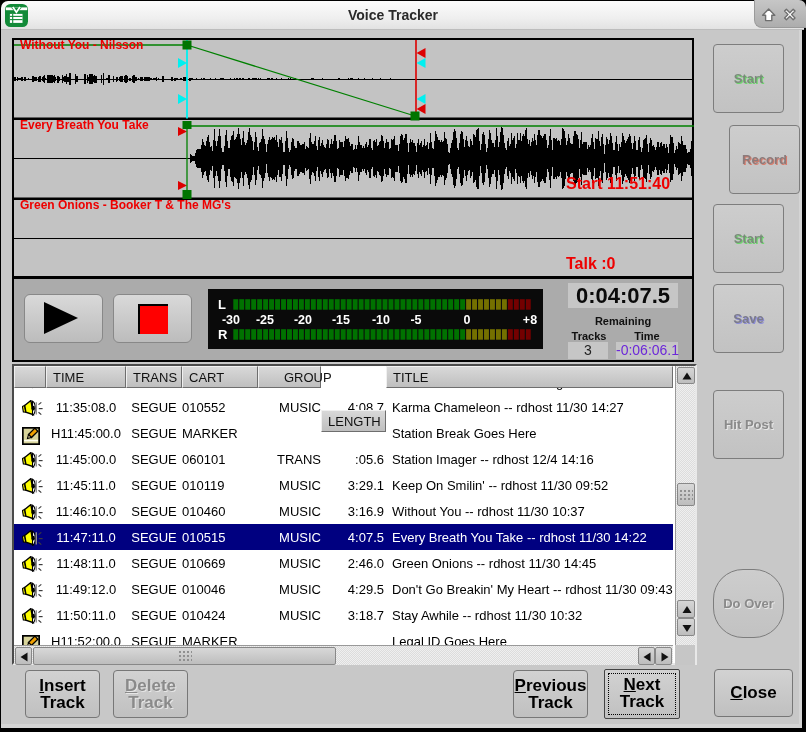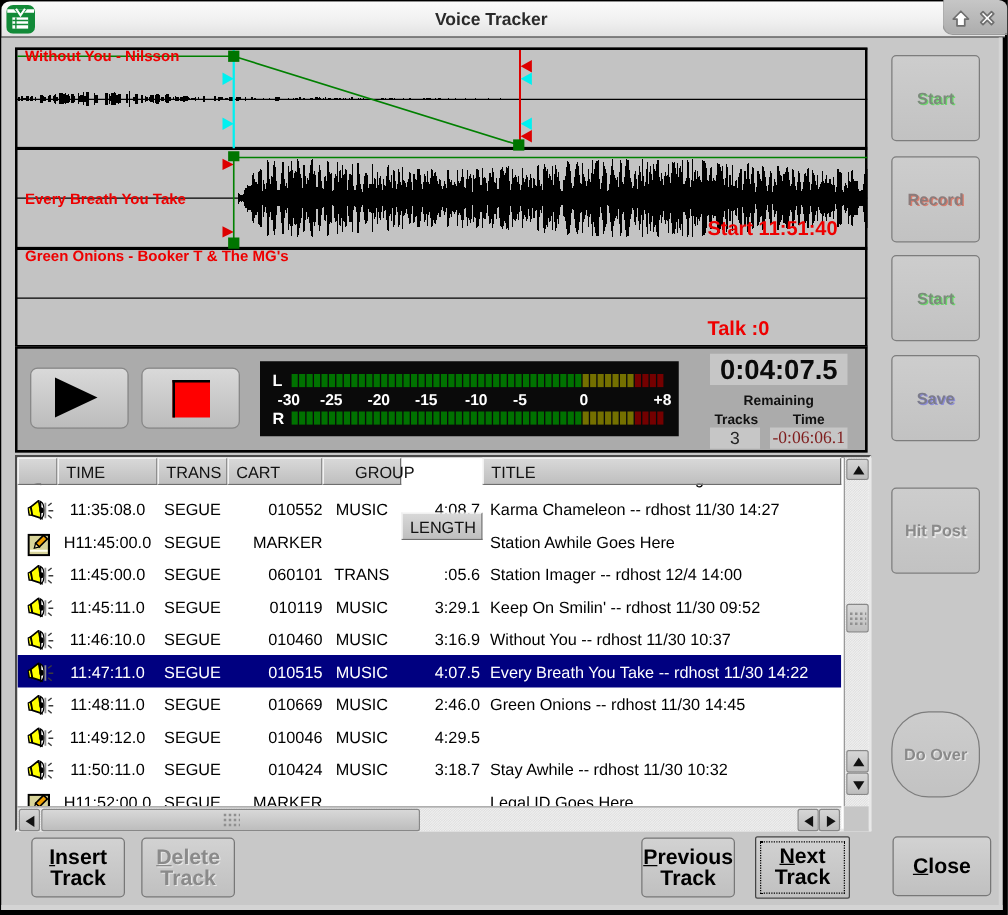--- a/index.html
+++ b/index.html
@@ -15,42 +15,42 @@
 #ctrlstrip { position:absolute; left:12px; top:277px; width:682px; height:85px; background:#ababab; border:2px solid #000; }
 .rtitle { position:absolute; color:#ee0000; font-weight:bold; font-size:12px; }
 .rsmall { position:absolute; color:#ee0000; font-weight:bold; font-size:16px; }
 
 .tbtn { position:absolute; width:79px; height:49px; background:linear-gradient(#d9d9d9,#bcbcbc); border:1px solid #888;
   border-radius:6px; }
 
 .sbtn { position:absolute; left:713px; width:71px; height:69px; background:linear-gradient(#cdcdcd,#c2c2c2); border:1px solid #7d7d7d; border-radius:4px;
   display:flex; align-items:center; justify-content:center; font-weight:bold; font-size:13px; color:#858585; }
 .shG { color:#7b8b7b; text-shadow:1px 1px 0 #6cd86c; }
-.shR { color:#8b7b7b; text-shadow:1px 1px 0 #d87c6c; }
+.shR { color:#8b7b7b; text-shadow:1px 1px 0 #d87c6c;margin-left:16px; }
 .shB { color:#7b7b8b; text-shadow:1px 1px 0 #8c8cd8; }
 .shW { color:#8a8a8a; text-shadow:1px 1px 0 #e8e8e8; }
 
 .bbtn { position:absolute; width:75px; height:48px; background:linear-gradient(#d2d2d2,#c0c0c0); border:1px solid #777; border-radius:4px;
   text-align:center; font-weight:bold; font-size:17px; color:#000; line-height:17px; padding-top:6px; }
 .bbtn.dis { color:#8a8a8a; text-shadow:1px 1px 0 #e6e6e6; }
 
 .flatbox { position:absolute; background:#c6c6c6; }
 
 #list { position:absolute; left:12px; top:364px; width:685px; height:301px; border-top:2px solid #4a4a4a; border-left:2px solid #4a4a4a;
   border-right:2px solid #e8e8e8; border-bottom:2px solid #e8e8e8; background:#fff; }
 .hcell { position:absolute; top:0; height:22px; background:linear-gradient(#d8d8d8,#bfbfbf);
   border-top:1px solid #f0f0f0; border-left:1px solid #f0f0f0; border-right:1px solid #6e6e6e; border-bottom:1px solid #6e6e6e;
   font-size:13px; color:#111; line-height:21px; padding-left:6px; }
 .row { position:absolute; left:0; width:659px; height:26px; font-size:13px; color:#000; }
 .row div { position:absolute; top:6px; white-space:nowrap; }
 .sel { background:#000080; color:#fff; }
 .cTIME { left:32px; width:80px; text-align:center; }
 .cTRANS { left:112px; width:56px; text-align:center; }
-.cCART { left:168px; width:76px; text-align:right; }
-.cGROUP { left:244px; width:63px; text-align:center; }
+.cCART { left:168px; width:76px; text-align:left; }
+.cGROUP { left:244px; width:63px; text-align:right; }
 .cLEN { left:307px; width:63px; text-align:right; }
 .cTITLE { left:378px; }
 </style></head><body>
 <div id="win">
   <div id="titlebar"></div>
   <div id="tbtab"></div>
   <svg style="position:absolute;left:753px;top:7px" width="50" height="17" viewBox="0 0 50 17">
     <path d="M12.6 13.6 L12.6 8.2 L9.6 8.2 L15.7 2 L21.8 8.2 L18.8 8.2 L18.8 13.6 Z" fill="#fff" stroke="#6f6f6f" stroke-width="1.4" stroke-linejoin="round"></path>
     <path d="M31.6 4.1 L33.4 2.3 L36.8 5.7 L40.2 2.3 L42 4.1 L38.6 7.5 L42 10.9 L40.2 12.7 L36.8 9.3 L33.4 12.7 L31.6 10.9 L35 7.5 Z" fill="#fff" stroke="#6f6f6f" stroke-width="1.4" stroke-linejoin="round"></path>
   </svg>
@@ -243,21 +243,21 @@
     <rect x="398.5" y="73.5" width="9" height="9" fill="#007500"></rect>
 
     <path d="M166 89 L175 93.5 L166 98 Z" fill="#dd0000"></path>
     <path d="M166 143 L175 147.5 L166 152 Z" fill="#dd0000"></path>
     <line x1="175" y1="88" x2="682" y2="88" stroke="#008000" stroke-width="1.3"></line>
     <line x1="175" y1="85" x2="175" y2="158" stroke="#008000" stroke-width="1.3"></line>
     <rect x="170.5" y="83" width="9" height="8" fill="#007500"></rect>
     <rect x="170.5" y="152" width="9" height="9" fill="#007500"></rect>
   </svg>
   <div class="rtitle" style="left:20px;top:38px;">Without You - Nilsson</div>
-  <div class="rtitle" style="left:20px;top:118px;margin-top:34px;">Every Breath You Take</div>
+  <div class="rtitle" style="left:20px;top:118px;">Every Breath You Take</div>
   <div class="rtitle" style="left:20px;top:198px;">Green Onions - Booker T &amp; The MG's</div>
   <div class="rsmall" style="left:566px;top:175px;">Start 11:51:40</div>
   <div class="rsmall" style="left:566px;top:255px;">Talk :0</div>
 
   <div id="ctrlstrip"></div>
   <div class="tbtn" style="left:24px;top:294px;"></div>
   <svg style="position:absolute;left:24px;top:294px" width="79" height="49">
       <path d="M20 8 L20 40 L54 24 Z" fill="#000"></path>
     </svg>
   <div class="tbtn" style="left:113px;top:294px;"></div>
@@ -377,21 +377,21 @@
         <text x="208" y="35">-5</text>
       <text x="259" y="35">0</text>
         <text x="322" y="35">+8</text>
     </g>
   </svg>
   <div class="flatbox" style="left:568px;top:283px;width:110px;height:25px;text-align:center;font-size:22px;font-weight:bold;color:#0a0a0a;line-height:25px;">0:04:07.5</div>
   <div style="position:absolute;left:568px;top:315px;width:110px;text-align:center;font-size:11px;font-weight:bold;color:#111;">Remaining</div>
   <div style="position:absolute;left:569px;top:330px;width:40px;text-align:center;font-size:11px;font-weight:bold;color:#111;">Tracks</div>
   <div style="position:absolute;left:616px;top:330px;width:62px;text-align:center;font-size:11px;font-weight:bold;color:#111;">Time</div>
   <div class="flatbox" style="left:568px;top:342px;width:40px;height:17px;text-align:center;font-size:14px;color:#222;line-height:17px;">3</div>
-  <div class="flatbox" style="left:616px;top:342px;width:62px;height:17px;text-align:center;font-size:14px;color:#7f1d1d;line-height:17px;font-family:Liberation Serif, serif;">-0:06:06.1</div>
+  <div class="flatbox" style="left:616px;top:342px;width:62px;height:17px;text-align:center;font-size:14px;color:#6d28d9;line-height:17px;">-0:06:06.1</div>
 
   <div class="sbtn shG" style="top:44px;">Start</div>
   <div class="sbtn shR" style="top:125px;">Record</div>
   <div class="sbtn shG" style="top:204px;">Start</div>
   <div class="sbtn shW" style="top:390px;">Hit Post</div>
   <div class="sbtn shB" style="top:284px;">Save</div>
   <div class="sbtn shW" style="top:569px;border-radius:30px;">Do Over</div>
 
   <div id="list">
 <div style="position:absolute;left:0;top:0;width:659px;height:279px;overflow:hidden;background:#fff;">
@@ -428,21 +428,21 @@
 <rect x="0.8" y="0.8" width="16.4" height="16.4" fill="#d8d49a" stroke="#000" stroke-width="1.8"></rect>
 <rect x="2" y="12.8" width="14" height="1.6" fill="#fffff0"></rect>
 <g transform="rotate(45 12 6)">
               <rect x="9.2" y="2" width="4.2" height="9" fill="#f0a000" stroke="#000" stroke-width="1.3"></rect>
 <path d="M9.2 11 L13.4 11 L11.3 14.6 Z" fill="#e8d8a0" stroke="#000" stroke-width="1"></path>
             </g>
           </svg>
           <div class="cTIME">H11:45:00.0</div>
           <div class="cTRANS">SEGUE</div>
           <div class="cCART">MARKER</div>
-          <div class="cTITLE">Station Awhile Goes Here</div>
+          <div class="cTITLE">Station Break Goes Here</div>
         </div>
         <div class="row" style="top:80px">
           <svg width="22" height="18" viewBox="0 0 22 18" style="position:absolute;left:8px;top:6px;">
 <g transform="rotate(-10 8 8)">
 <polygon points="0.8,5.2 3.2,4.6 3.2,11.4 0.8,10.8" fill="#ff0" stroke="#000" stroke-width="1.2"></polygon>
 <polygon points="3.2,4.6 10.2,0.8 10.2,15.2 3.2,11.4" fill="#ff0" stroke="#000" stroke-width="1.4"></polygon>
 </g>
 <path d="M10.5 1.2 A 3.6 7.2 0 0 1 10.5 15.2 Z" fill="#fdfdfd" stroke="#000" stroke-width="1.1"></path>
 <ellipse cx="11.2" cy="8.2" rx="1.7" ry="2.4" fill="#000"></ellipse>
 <line x1="14.3" y1="2.2" x2="14.3" y2="14.6" stroke="#909090" stroke-width="1.4"></line>
@@ -450,21 +450,21 @@
 <line x1="16.5" y1="4.6" x2="19.3" y2="2.4"></line>
               <line x1="16.8" y1="8.6" x2="20.6" y2="8.6"></line>
               <line x1="16.5" y1="12.2" x2="19.3" y2="14.6"></line>
 </g>
           </svg>
           <div class="cTIME">11:45:00.0</div>
           <div class="cTRANS">SEGUE</div>
           <div class="cCART">060101</div>
           <div class="cGROUP">TRANS</div>
           <div class="cLEN">:05.6</div>
-          <div class="cTITLE">Station Imager -- rdhost 12/4 14:00</div>
+          <div class="cTITLE">Station Imager -- rdhost 12/4 14:16</div>
         </div>
         <div class="row" style="top:106px">
           <svg width="22" height="18" viewBox="0 0 22 18" style="position:absolute;left:8px;top:6px;">
 <g transform="rotate(-10 8 8)">
 <polygon points="0.8,5.2 3.2,4.6 3.2,11.4 0.8,10.8" fill="#ff0" stroke="#000" stroke-width="1.2"></polygon>
 <polygon points="3.2,4.6 10.2,0.8 10.2,15.2 3.2,11.4" fill="#ff0" stroke="#000" stroke-width="1.4"></polygon>
 </g>
 <path d="M10.5 1.2 A 3.6 7.2 0 0 1 10.5 15.2 Z" fill="#fdfdfd" stroke="#000" stroke-width="1.1"></path>
 <ellipse cx="11.2" cy="8.2" rx="1.7" ry="2.4" fill="#000"></ellipse>
 <line x1="14.3" y1="2.2" x2="14.3" y2="14.6" stroke="#909090" stroke-width="1.4"></line>
@@ -560,20 +560,21 @@
 <line x1="16.5" y1="4.6" x2="19.3" y2="2.4"></line>
               <line x1="16.8" y1="8.6" x2="20.6" y2="8.6"></line>
               <line x1="16.5" y1="12.2" x2="19.3" y2="14.6"></line>
 </g>
           </svg>
           <div class="cTIME">11:49:12.0</div>
           <div class="cTRANS">SEGUE</div>
           <div class="cCART">010046</div>
           <div class="cGROUP">MUSIC</div>
           <div class="cLEN">4:29.5</div>
+          <div class="cTITLE">Don't Go Breakin' My Heart -- rdhost 11/30 09:43</div>
         </div>
         <div class="row" style="top:236px">
           <svg width="22" height="18" viewBox="0 0 22 18" style="position:absolute;left:8px;top:6px;">
 <g transform="rotate(-10 8 8)">
 <polygon points="0.8,5.2 3.2,4.6 3.2,11.4 0.8,10.8" fill="#ff0" stroke="#000" stroke-width="1.2"></polygon>
 <polygon points="3.2,4.6 10.2,0.8 10.2,15.2 3.2,11.4" fill="#ff0" stroke="#000" stroke-width="1.4"></polygon>
 </g>
 <path d="M10.5 1.2 A 3.6 7.2 0 0 1 10.5 15.2 Z" fill="#fdfdfd" stroke="#000" stroke-width="1.1"></path>
 <ellipse cx="11.2" cy="8.2" rx="1.7" ry="2.4" fill="#000"></ellipse>
 <line x1="14.3" y1="2.2" x2="14.3" y2="14.6" stroke="#909090" stroke-width="1.4"></line>

